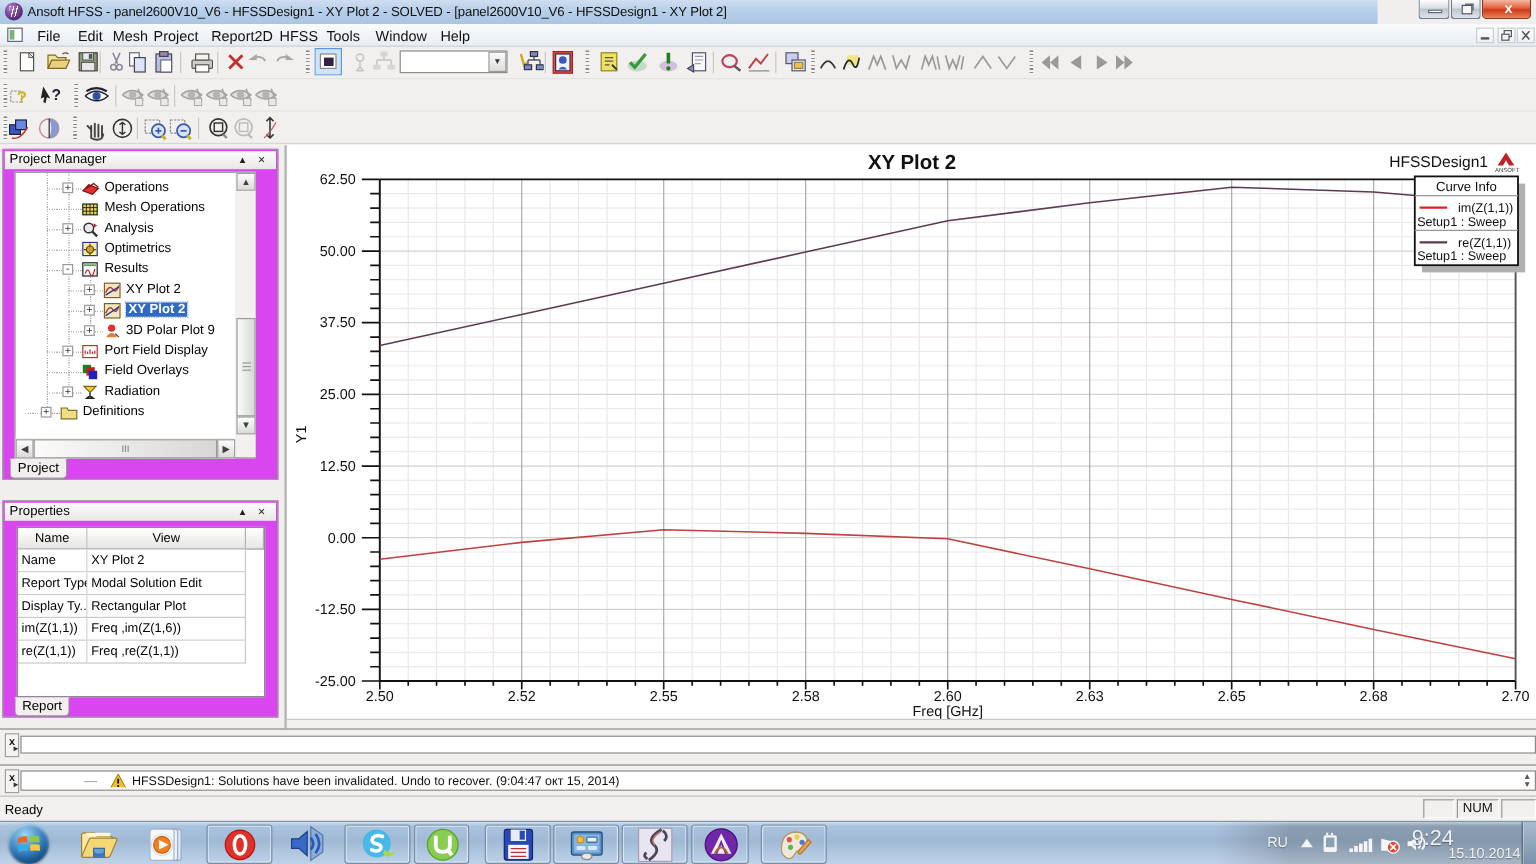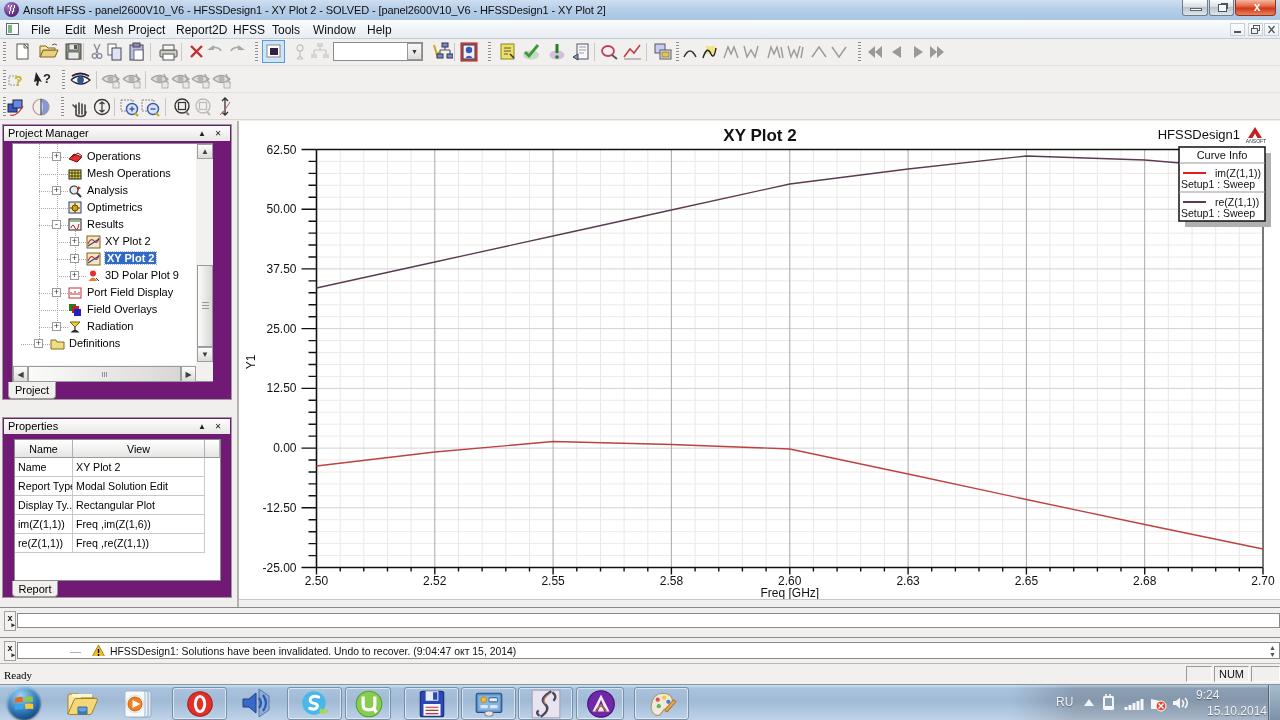--- a/index.html
+++ b/index.html
@@ -1,17 +1,17 @@
 <!DOCTYPE html>
 <html><head><meta charset="utf-8"><style>
 *{margin:0;padding:0;box-sizing:border-box;}
 html,body{width:1280px;height:720px;overflow:hidden;}
 body{font-family:"Liberation Sans",sans-serif;position:relative;background:#f0efed;font-size:11px;}
 
-#titlebar{position:absolute;left:0;top:0;width:1280px;height:20px;
+#titlebar{position:absolute;left:0;top:0;width:1148px;height:20px;
 background:linear-gradient(#cfdef0,#b4cde8 50%,#abc6e2);}
 #titlebar .ticon{position:absolute;left:4px;top:2px;width:15px;height:15px;border-radius:50%;
 background:radial-gradient(circle at 35% 30%,#b07ad0,#5a2878 70%);}
 #titlebar .ticon:after{content:"";position:absolute;left:4px;top:3px;width:7px;height:9px;
 background:repeating-linear-gradient(105deg,#fff 0 1px,transparent 1px 3px);}
 #titlebar .ttext{position:absolute;left:23px;top:4px;font-size:11px;letter-spacing:-0.1px;color:#101010;white-space:nowrap;}
 .winbtn{position:absolute;top:0;height:16px;border:1px solid #707c88;border-top:none;
 background:linear-gradient(#fdfdfd,#d8dee4 45%,#bcc4cc 50%,#dfe5ea);}
 #wmin{left:1182px;width:26px;border-radius:0 0 3px 3px;}
 #wres{left:1209px;width:25px;border-radius:0 0 3px 3px;}
@@ -30,21 +30,21 @@
 
 .tbrow{position:absolute;left:0;width:1280px;background:#f1f0ee;}
 #tb1{top:39px;height:27px;border-bottom:1px solid #e4e3e1;}
 #tb2{top:67px;height:26px;border-bottom:1px solid #e4e3e1;}
 #tb3{top:94px;height:26px;border-bottom:1px solid #d8d7d5;}
 .grip{position:absolute;top:3px;width:3px;height:20px;
 background:repeating-linear-gradient(#8a8a8a 0 1px,#f4f4f4 1px 3px);}
 .tbi{position:absolute;top:2px;width:23px;height:23px;}
 .tsep{position:absolute;top:4px;width:1px;height:18px;background:#c8c7c5;}
 
-.panel{position:absolute;background:#701a75;border:1px solid #9a9a9a;}
+.panel{position:absolute;background:#d946ef;border:1px solid #9a9a9a;}
 .phead{position:absolute;left:1px;top:1px;right:1px;height:15px;background:linear-gradient(#fdfdfd,#e8e7e5);
 font-size:11px;padding:1px 0 0 4px;color:#000;}
 .pbtn{position:absolute;top:2px;width:12px;height:11px;font-size:8px;line-height:11px;text-align:center;color:#222;}
 
 #tree{position:absolute;left:9px;top:18px;width:201px;height:239px;background:#fff;
 border:1px solid #8a8a8a;overflow:hidden;}
 .trow{position:absolute;height:15px;font-size:11px;white-space:nowrap;color:#000;}
 .texp{position:absolute;width:9px;height:9px;border:1px solid #9a9a9a;background:#fff;
 font-size:9px;line-height:7px;text-align:center;color:#333;}
 .ticn{position:absolute;width:15px;height:14px;}
@@ -571,21 +571,21 @@
     <svg style="position:absolute;left:74px;top:2px" width="13" height="11">
         <path d="M6.5 0 L13 12 H0 Z" fill="#f0c020" stroke="#907000" stroke-width=".8"></path>
         <path d="M6.5 4 v4" stroke="#000" stroke-width="1.4"></path>
         <circle cx="6.5" cy="10" r=".9" fill="#000"></circle>
       </svg>
     <span style="position:absolute;left:92px;top:3px;font-size:10.4px;color:#111;">HFSSDesign1: Solutions have been invalidated.  Undo to recover.  (9:04:47  окт 15, 2014)</span>
     <span style="position:absolute;right:3px;top:1px;font-size:7px;color:#555;">▲<br>▼</span>
   </div>
 </div>
 <div id="statusbar">
-  <span style="position:absolute;left:4px;top:5px;font-size:11px;font-family:Liberation Serif, serif;">Ready</span>
+  <span style="position:absolute;left:4px;top:5px;font-size:11px;">Ready</span>
   <div class="cell" style="left:1186px;width:26px;"></div>
   <div class="cell" style="left:1214px;width:35px;">NUM</div>
   <div class="cell" style="left:1251px;width:29px;"></div>
 </div>
 
 <div id="taskbar">
     <div style="position:absolute;left:7px;top:1px;width:34px;height:34px;border-radius:50%;background:radial-gradient(circle at 40% 28%,#9ed4f4,#2a72b2 55%,#0c3866 85%);box-shadow:inset 0 1px 3px rgba(255,255,255,.7), 0 1px 2px rgba(0,0,0,.4);"></div>
 <svg style="position:absolute;left:13px;top:7px" width="22" height="22" viewBox="0 0 22 22">
 <g transform="rotate(-3 11 11)">
 <path d="M2 6 Q6 4 10 5 L10 10 Q6 9.3 2 10.3 Z" fill="#e86820"></path>
@@ -690,16 +690,16 @@
 <rect x="1" y="3" width="11" height="14" rx="1.5" fill="#f4f6f8"></rect>
       <rect x="3" y="5" width="7" height="8" fill="#8aa0b4"></rect>
       <path d="M4 3 v-2 M8 3 v-2" stroke="#f4f6f8" stroke-width="1.6"></path>
 <path d="M24 17 v-3 M28 17 v-5 M32 17 v-7 M36 17 v-9 M40 17 v-11" stroke="#f4f6f8" stroke-width="3"></path>
 <path d="M49 16 V6 l9 2 v8 z" fill="#f4f6f8"></path>
       <circle cx="59" cy="13" r="5" fill="#e04838" stroke="#fff"></circle>
       <path d="M56.5 10.5 l5 5 M61.5 10.5 l-5 5" stroke="#fff" stroke-width="1.4"></path>
 <path d="M71 8 h3 l4 -3.5 v11 l-4 -3.5 h-3 z" fill="#f4f6f8"></path>
       <path d="M80 7 q3 3.5 0 7 M83 5 q4.5 4.5 0 10" stroke="#f4f6f8" stroke-width="1.6" fill="none"></path>
     </svg>
-<div style="position:absolute;left:1196px;top:3px;width:64px;font-size:12px;color:#f0f4f8;text-shadow:0 1px 1px rgba(0,0,0,.4);">9:24</div>
+<div style="position:absolute;left:1162px;top:3px;width:64px;text-align:center;font-size:18px;color:#f0f4f8;text-shadow:0 1px 1px rgba(0,0,0,.4);">9:24</div>
 <div style="position:absolute;left:1198px;top:19px;width:78px;text-align:center;font-size:12px;color:#f0f4f8;text-shadow:0 1px 1px rgba(0,0,0,.4);">15.10.2014</div>
 <div style="position:absolute;left:1268px;top:0;width:12px;height:36px;background:linear-gradient(#a8bccc,#7890a8);border-left:1px solid #546878;box-shadow:inset 1px 0 0 rgba(255,255,255,.3);"></div>
   </div>
 
 </body></html>

